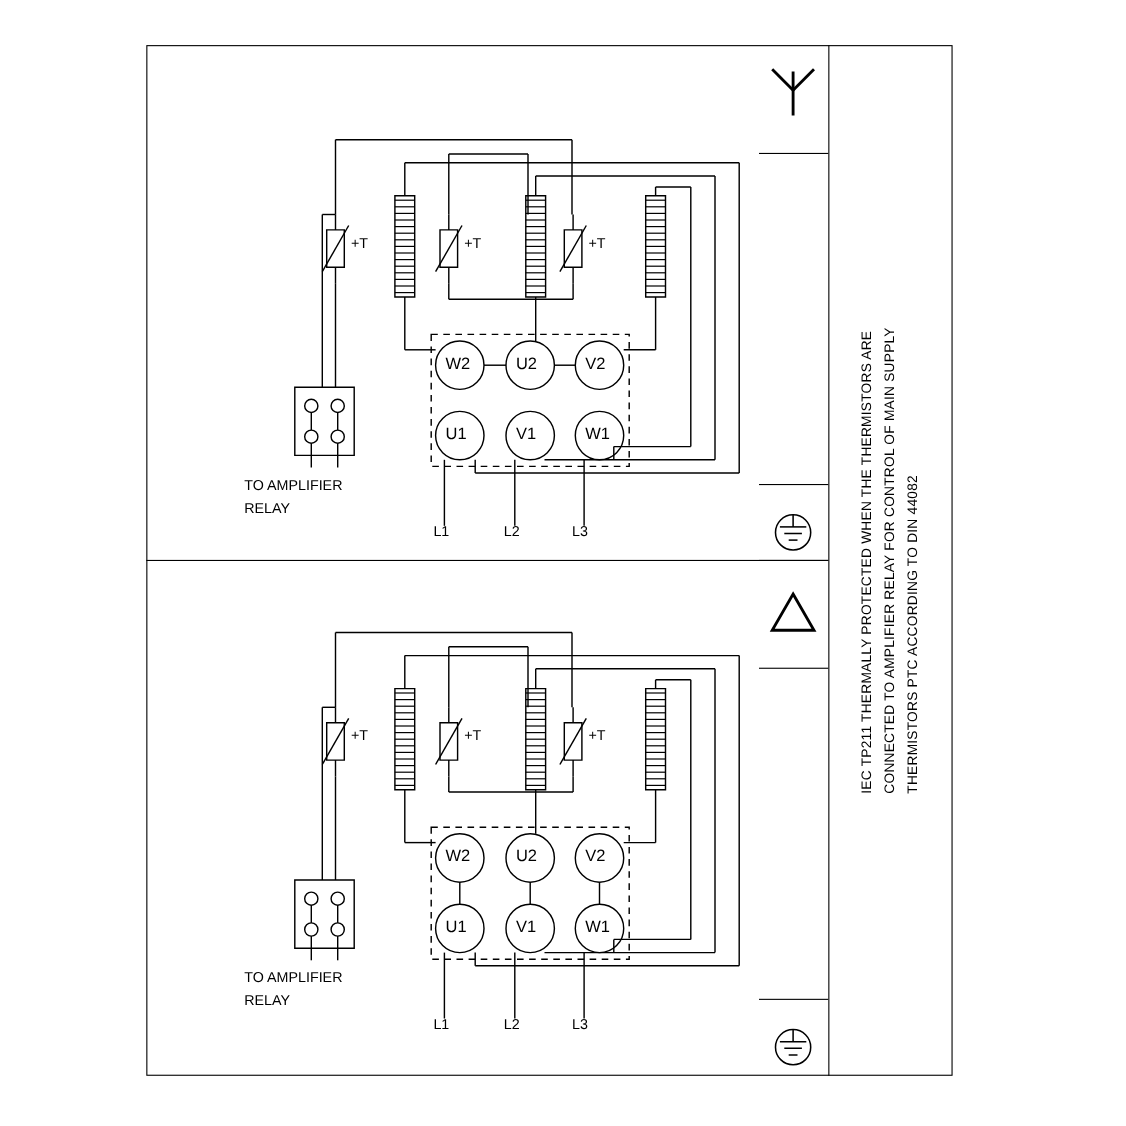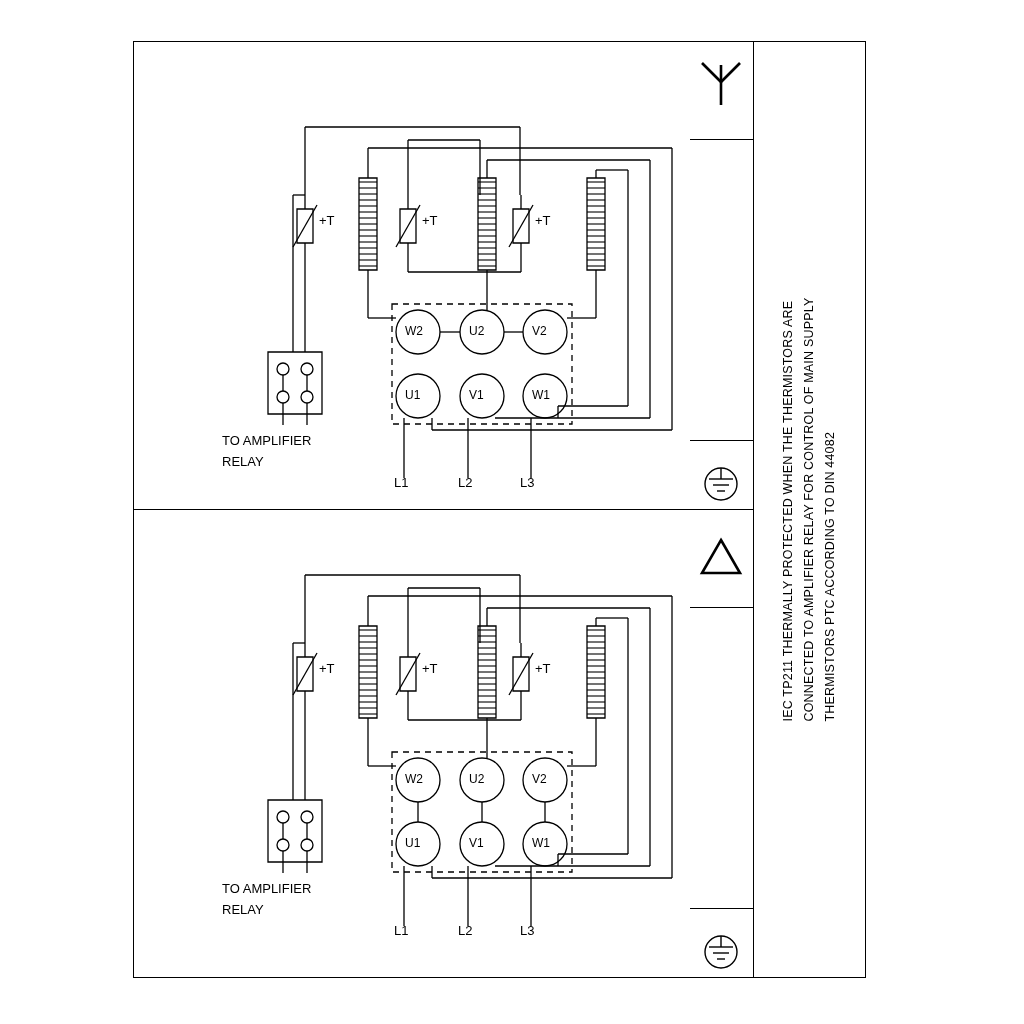--- a/index.html
+++ b/index.html
@@ -21,21 +21,21 @@
     position:absolute;
     left:753px; top:41px;
     width:937px; height:113px;
     transform-origin: 0 0;
     transform: rotate(-90deg) translate(-937px,0);
     display:flex;align-items:center;justify-content:center;
   }
   .note-lines{font-size:12.5px;line-height:21px;letter-spacing:.2px;white-space:pre;text-align:left;}
 
   .lbl{position:absolute;font-size:13px;line-height:16px;white-space:pre;}
-  .lbl.big{font-size:12px;}
+  .lbl.big{font-size:15px;}
 
   svg.sch{position:absolute;left:0;top:0;width:1024px;height:1024px;overflow:visible;}
   svg.sch *{vector-effect:non-scaling-stroke;}
 </style>
 </head>
 <body>
 
 <div id="sheet">
 
   <div class="frame" id="outer"></div>

